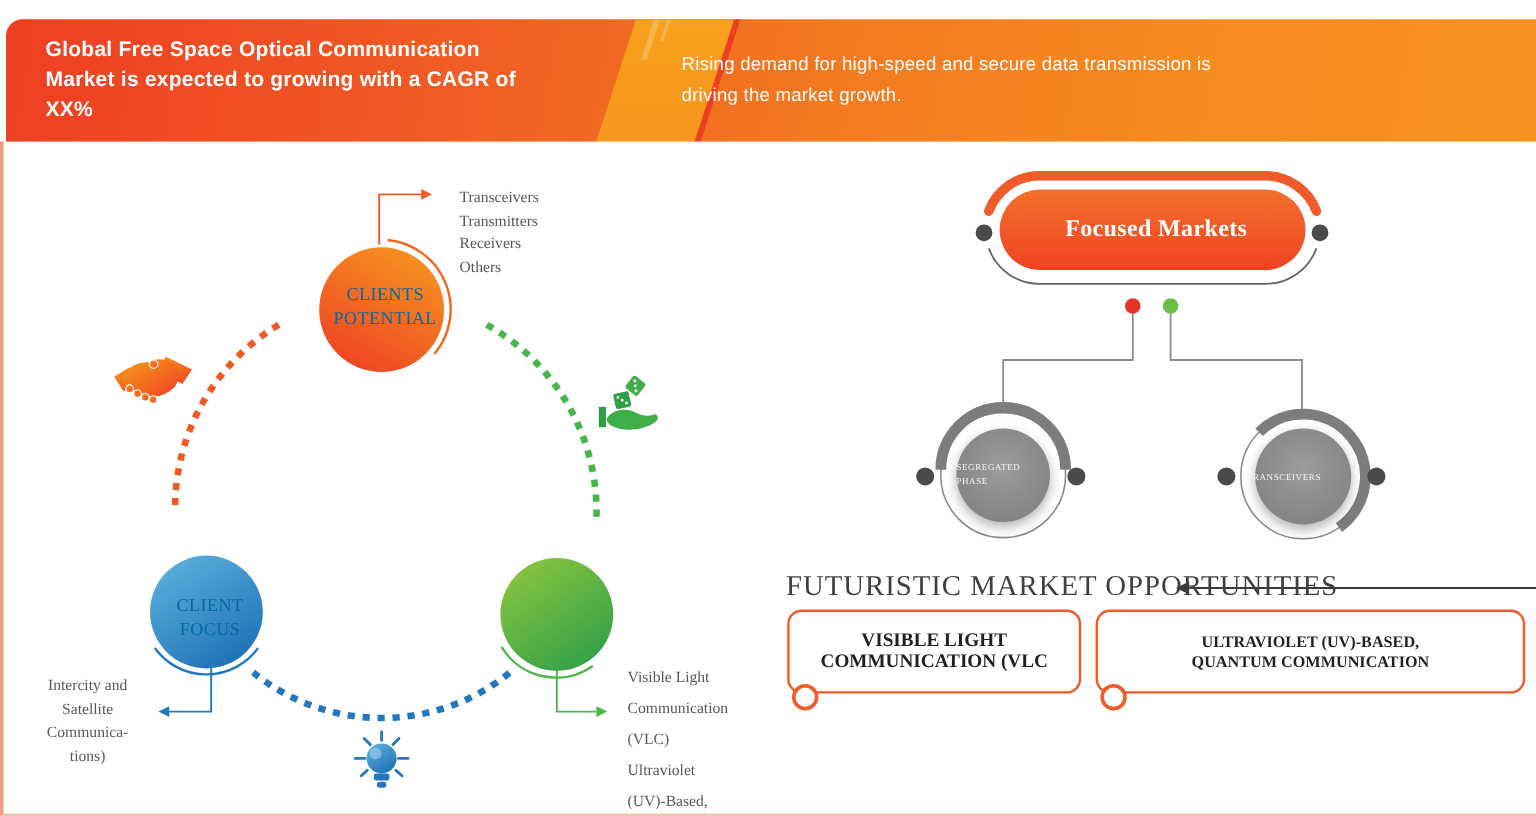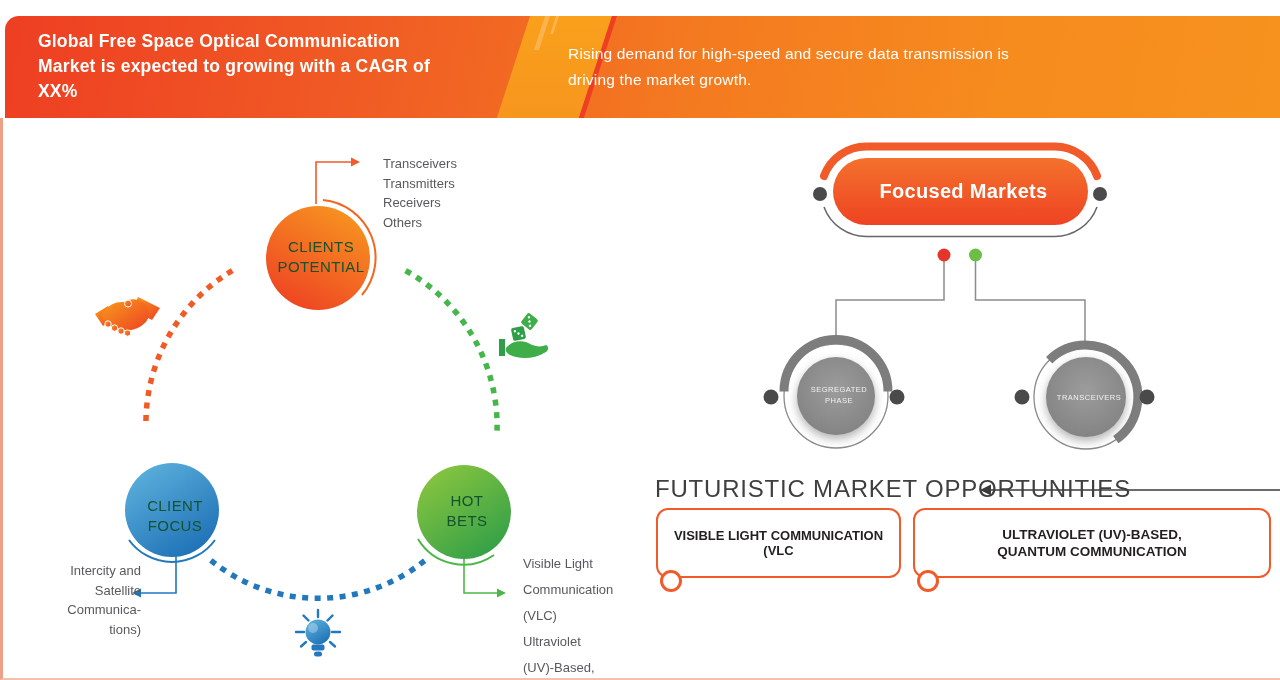--- a/index.html
+++ b/index.html
@@ -14,26 +14,26 @@
   .stripe.redline{left:607px;width:5px;background:#ee3f23;}
   .stripe.acc1{left:540px;width:5px;height:34px;background:rgba(255,255,255,.22);}
   .stripe.acc2{left:551px;width:3px;height:18px;background:rgba(255,255,255,.22);}
   .banner-title{position:absolute;left:33px;top:13px;color:#fff;font-size:17.5px;font-weight:bold;
     line-height:25px;letter-spacing:.2px;}
   .banner-sub{position:absolute;left:563px;top:25px;color:#fff;font-size:15.5px;line-height:26px;letter-spacing:.2px;}
   
   .content{position:absolute;left:0;top:118px;width:1277px;height:560px;background:#fff;
     border-left:3px solid #ef9f87;border-bottom:2px solid #f5c0ab;border-right:1px solid #fbe3d9;}
   .gfx{position:absolute;left:-3px;top:0;width:1280px;height:562px;}
-  .abs{position:absolute;}
-  .circle-label{color:#14532d;font-size:15px;line-height:19.5px;letter-spacing:.4px;text-align:center;}
+  .abs{position:absolute;font-family:Liberation Serif, serif;}
+  .circle-label{color:#0369a1;font-size:15px;line-height:19.5px;letter-spacing:.4px;text-align:center;}
   .note{color:#58595b;font-size:13px;line-height:19.5px;}
   .pill-label{display:flex;align-items:center;justify-content:center;color:#fff;
     font-size:20px;font-weight:bold;letter-spacing:.3px;}
-  .node-label{color:#f2f2f2;font-size:7.5px;line-height:10.5px;letter-spacing:.5px;text-align:center;}
+  .node-label{color:#f2f2f2;font-size:7.5px;line-height:10.5px;letter-spacing:.5px;text-align:left;}
   .opp-heading{color:#3f3f3f;font-size:24px;letter-spacing:.8px;line-height:22px;}
   .opp-box{border:2px solid #f15a29;border-radius:12px;display:flex;align-items:center;justify-content:center;}
   .opp-box .lbl{color:#231f20;font-weight:bold;text-align:center;}
   .ring{position:absolute;left:2px;top:60px;width:16px;height:16px;border:3px solid #f15a29;
     border-radius:50%;background:#fff;}
   .shadowed{filter:drop-shadow(0 4px 5px rgba(60,60,60,.4));}
 </style>
 </head>
 <body>
 
@@ -180,49 +180,47 @@
   <g>
     <path d="M 991 372 H 1280" fill="none" stroke="#3a3a3a" stroke-width="1.6"></path>
     <polygon points="991,366.5 980,372 991,377.5" fill="#3a3a3a"></polygon>
   </g>
 </svg>
 
   <div class="abs circle-label pre" style="left:248px;top:119px;width:140px;">CLIENTS
 POTENTIAL</div>
   <div class="abs circle-label pre" style="left:102px;top:378px;width:140px;">CLIENT
 FOCUS</div>
-  <div class="abs circle-label pre" style="left:394px;top:373px;width:140px;">HOT
-BETS</div>
 
   <div class="abs note pre" style="left:380px;top:36px;">Transceivers
 Transmitters
 Receivers
 Others</div>
-  <div class="abs note pre" style="left:34px;top:443px;width:104px;text-align:right;">Intercity and
+  <div class="abs note pre" style="left:18px;top:443px;width:104px;text-align:center;">Intercity and
 Satellite
 Communica-
 tions)</div>
   <div class="abs note pre" style="left:520px;top:433px;line-height:26px;">Visible Light
 Communication
 (VLC)
 Ultraviolet
 (UV)-Based,
 Quantum
 Communication</div>
 
   <div class="abs pill-label" style="left:833px;top:40px;width:255px;height:67px;text-align:right;">Focused Markets</div>
 
   <div class="abs node-label pre" style="left:794px;top:267px;width:84px;">SEGREGATED
 PHASE</div>
   <div class="abs node-label" style="left:1036px;top:275px;width:100px;">TRANSCEIVERS</div>
 
   <div class="abs opp-heading" style="left:652px;top:360px;">FUTURISTIC MARKET OPPORTUNITIES</div>
 
   <div class="abs opp-box" style="left:653px;top:390px;width:241px;height:66px;">
-    <div class="lbl" style="font-size:13px;">VISIBLE LIGHT COMMUNICATION (VLC</div>
+    <div class="lbl" style="font-size:16px;">VISIBLE LIGHT COMMUNICATION (VLC</div>
     <span class="ring"></span>
   </div>
   <div class="abs opp-box" style="left:910px;top:390px;width:354px;height:66px;">
     <div class="lbl pre" style="font-size:13.5px;line-height:17px;">ULTRAVIOLET (UV)-BASED,
 QUANTUM COMMUNICATION</div>
     <span class="ring"></span>
   </div>
 
 </div>
 

